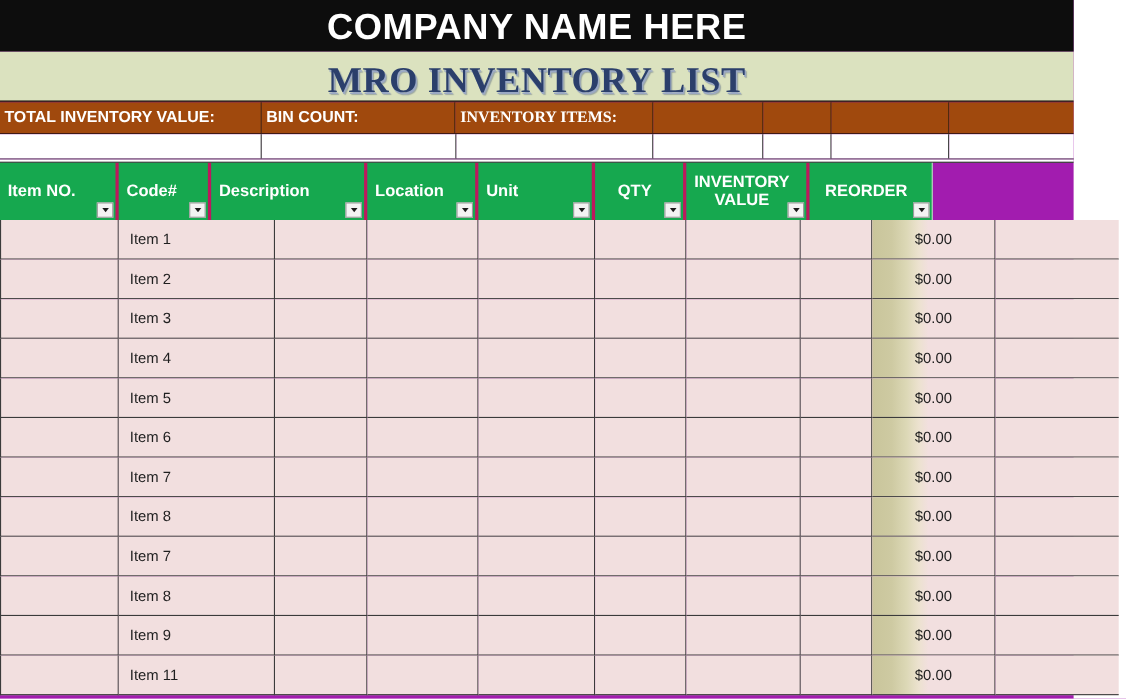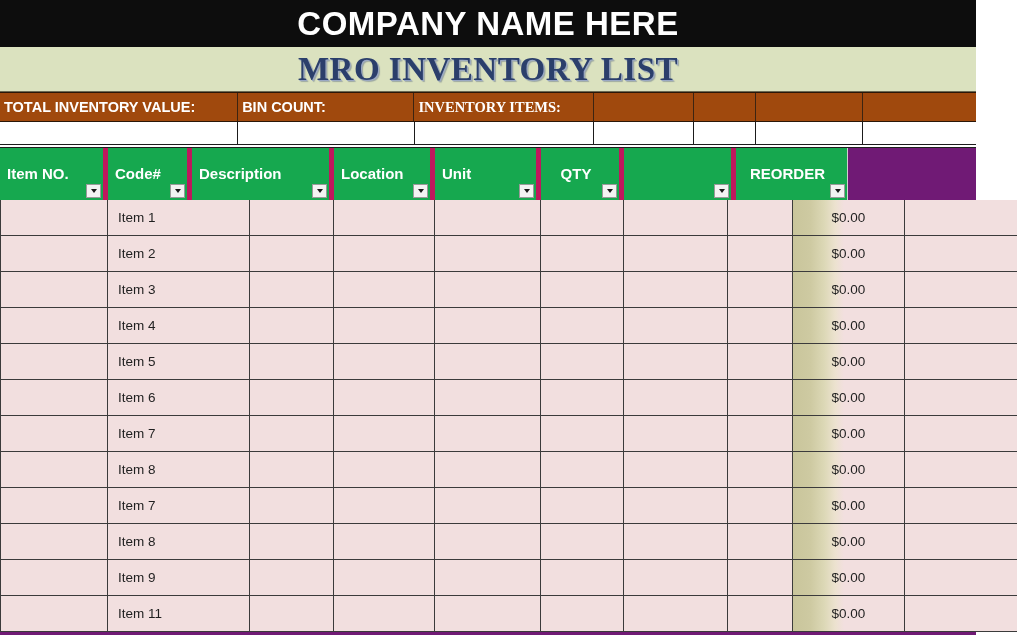--- a/index.html
+++ b/index.html
@@ -12,21 +12,21 @@
     height: 635px;
     overflow: hidden;
     font-family: "Liberation Sans", sans-serif;
     -webkit-font-smoothing: antialiased;
   }
 
   .sheet {
     width: 976px;
     height: 635px;
     position: relative;
-    background: #701a75;
+    background: #a21caf;
     box-sizing: border-box;
   }
 
   
   .company-bar {
     height: 47px;
     background: #0d0d0d;
     display: flex;
     align-items: center;
     justify-content: center;
@@ -40,21 +40,21 @@
     letter-spacing: 0.5px;
     line-height: 1;
     white-space: nowrap;
   }
 
   
   .mro-bar {
     height: 45px;
     background: #dbe2bf;
     display: flex;
-    align-items: center;
+    align-items: flex-end;
     justify-content: center;
     box-sizing: border-box;
     border-bottom: 1px solid #6a6a52;
   }
   .mro-title {
     color: #2b3f6b;
     font-family: "Liberation Serif", serif;
     font-weight: bold;
     font-size: 33px;
     line-height: 1;
@@ -120,21 +120,21 @@
   
   .head-row { height: 52px; }
   .head-cell {
     background: #16a84f;
     color: #ffffff;
     font-weight: bold;
     font-size: 15px;
     line-height: 1.05;
     position: relative;
     box-sizing: border-box;
-    border-right: 5px solid #be185d;
+    border-right: 3px solid #be185d;
     display: flex;
     align-items: center;
     padding: 0 16px 0 7px;
     overflow: hidden;
   }
   .head-cell.center {
     justify-content: center;
     text-align: center;
     padding: 0 14px 0 6px;
   }
@@ -259,20 +259,21 @@
         </div>
         <div class="head-cell" style="width: 106px;">
           <span>Unit</span>
           <span class="filter-btn"></span>
         </div>
         <div class="head-cell center" style="width: 83px;">
           <span>QTY</span>
           <span class="filter-btn"></span>
         </div>
         <div class="head-cell center" style="width: 112px;">
+          <span>INVENTORY VALUE</span>
           <span class="filter-btn"></span>
         </div>
         <div class="head-cell center" style="width: 112px; justify-content: center;">
           <span>REORDER</span>
           <span class="filter-btn"></span>
         </div>
       </div>
     <div id="body-rows">
         <div class="grid-row data-row">
           <div class="data-cell left-edge" style="width: 108px;"></div>

